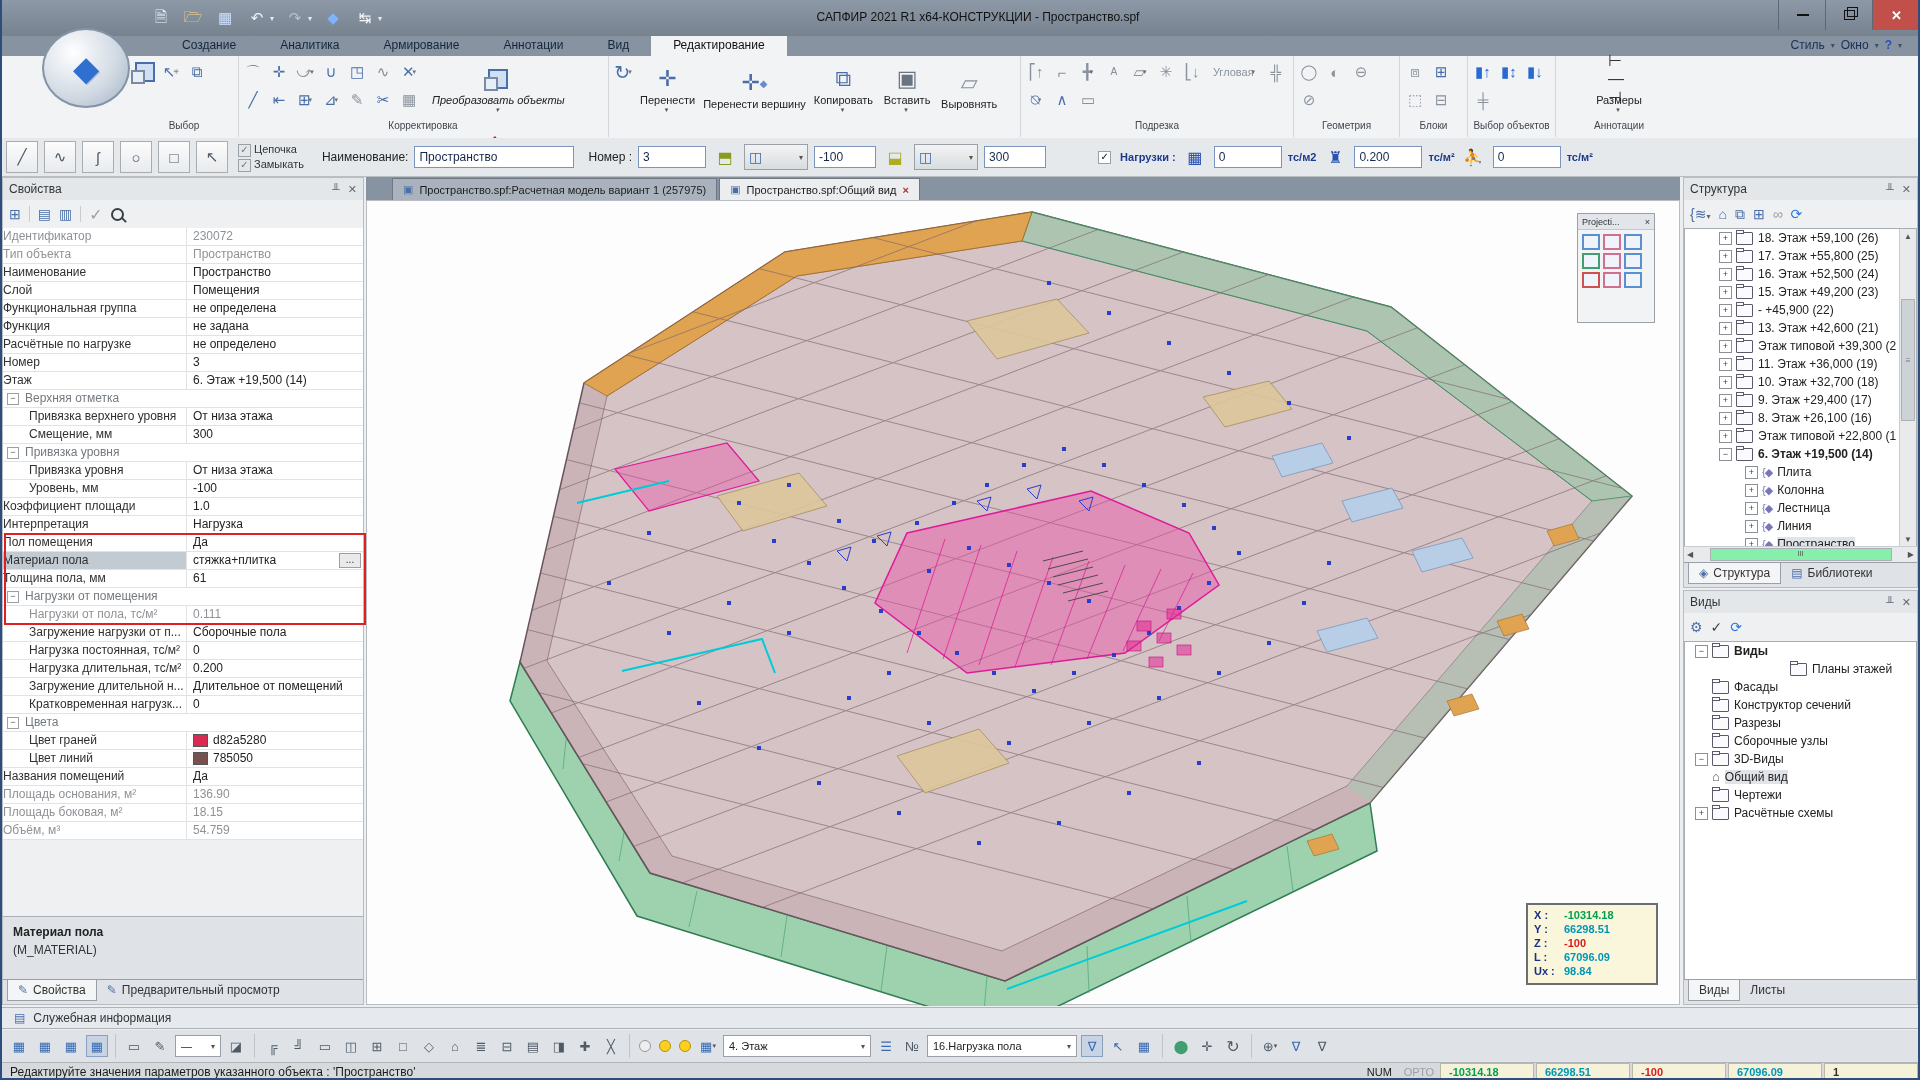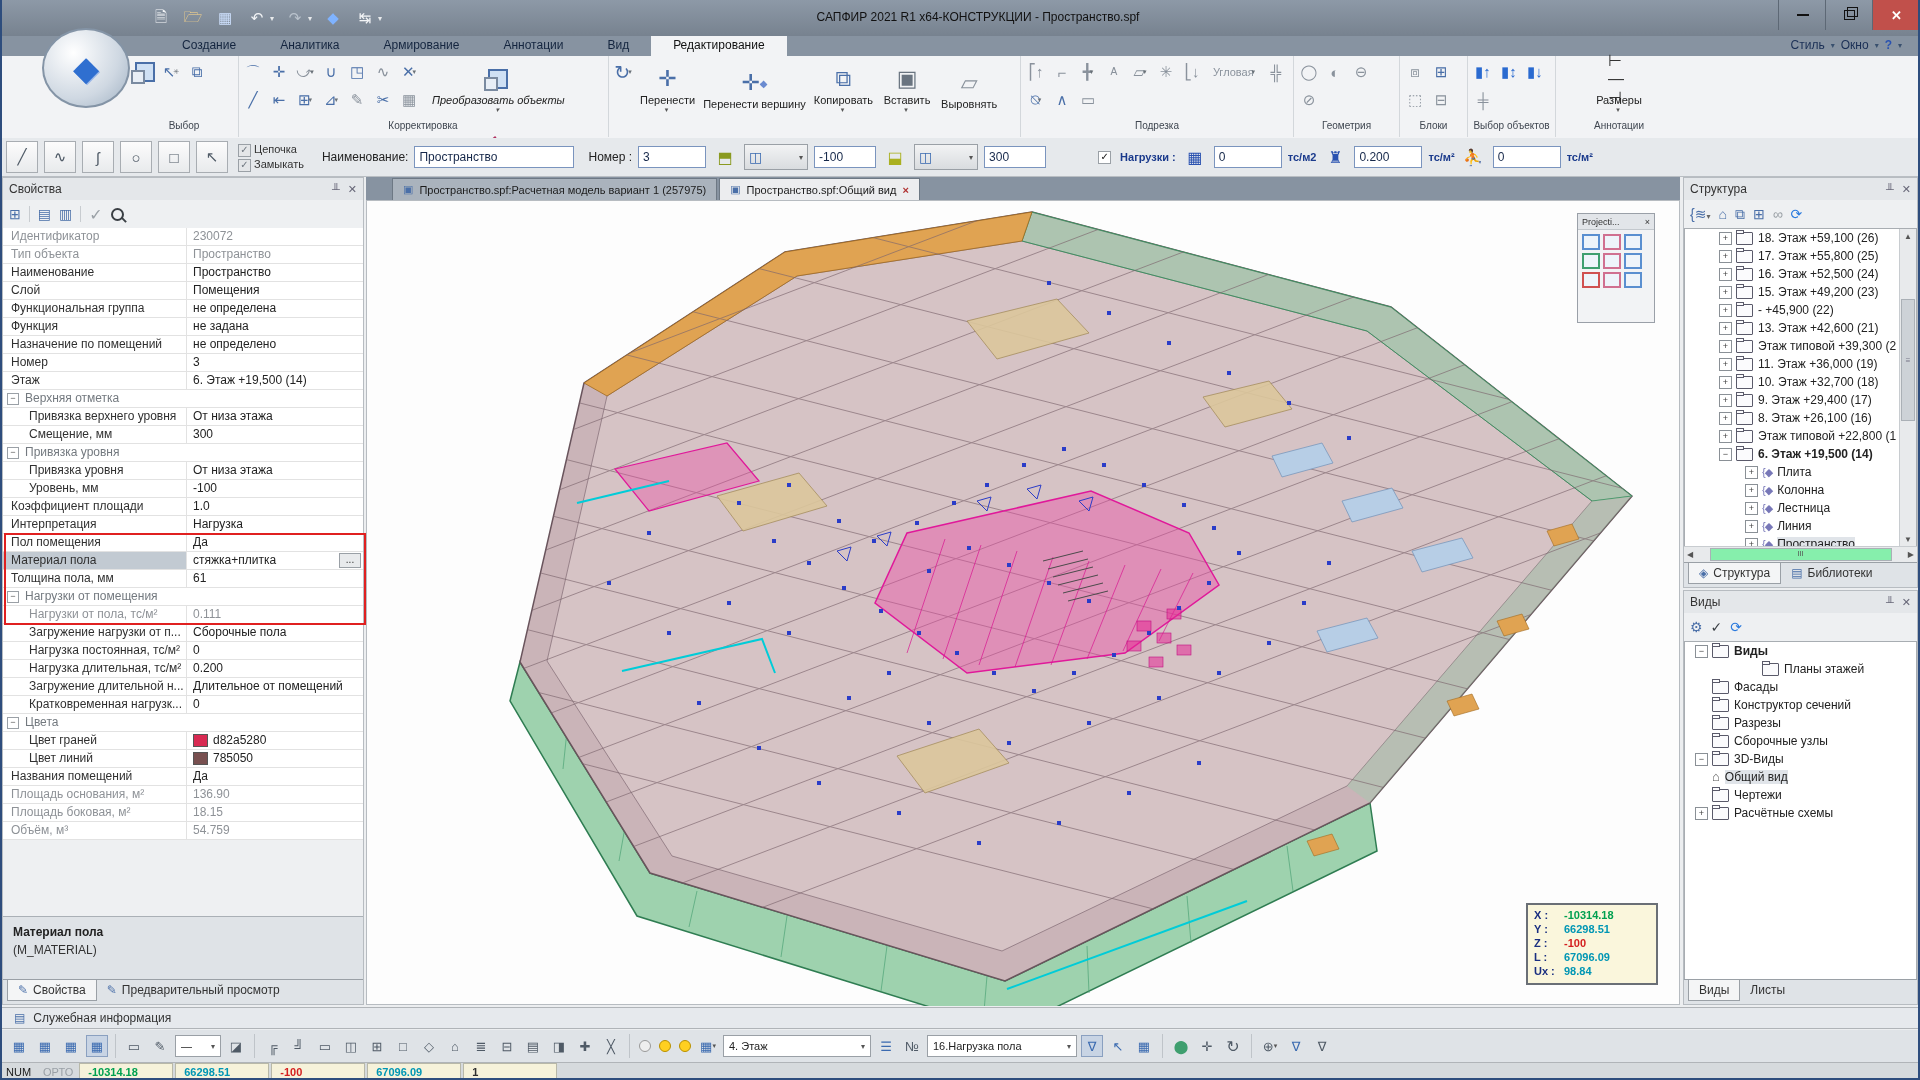--- a/index.html
+++ b/index.html
@@ -60,21 +60,21 @@
   .phead .sp{flex:1;}
   .phead .hic{color:#667;font-size:11px;margin-left:8px;}
   .ptools{height:28px;display:flex;align-items:center;gap:8px;padding:0 6px;border-bottom:1px solid #c8ccd0;}
   .ptools .g{font-size:14px;color:#4a6fa8;}
   .ptools .g.gray{color:#9aa0a6;}
   .mag{width:9px;height:9px;border:2px solid #3a3f44;border-radius:50%;position:relative;display:inline-block;}
   .mag::after{content:"";position:absolute;width:6px;height:2px;background:#3a3f44;transform:rotate(45deg);right:-5px;bottom:-2px;}
   
   #propgrid{position:absolute;left:0;top:50px;right:0;background:#fff;}
   .prow{display:flex;height:17px;line-height:17px;border-bottom:1px solid #e2e2e2;font-size:12px;background:#fff;position:relative;}
-  .prow .plabel{width:184px;padding-left:8px;box-sizing:border-box;border-right:1px solid #e2e2e2;color:#303030;white-space:nowrap;overflow:hidden;}
+  .prow .plabel{width:184px;box-sizing:border-box;border-right:1px solid #e2e2e2;color:#303030;white-space:nowrap;overflow:hidden;}
   .prow .pval{flex:1;padding-left:6px;color:#222;white-space:nowrap;overflow:hidden;display:flex;align-items:center;}
   .prow.child .plabel{padding-left:26px;}
   .prow.gray .plabel,.prow.gray .pval{color:#8e9297;}
   .prow.group{background:#fff;}
   .prow.group .plabel{width:auto;flex:1;color:#73797f;border-right:none;padding-left:22px;}
   .pexp{position:absolute;left:4px;top:3px;width:10px;height:10px;border:1px solid #9aa0a6;background:#fff;font-size:9px;line-height:9px;text-align:center;color:#555;}
   .pexp:empty{display:none;}
   .prow.sel .plabel{background:#c2cad2;}
   .pdots{width:20px;height:13px;margin:1px 2px;border:1px solid #9aa0a6;background:#e8eaec;font-size:10px;line-height:11px;text-align:center;color:#333;}
   .pdots:empty{display:none;}
@@ -455,21 +455,21 @@
 
           <span class="plabel">Функция</span>
           <span class="pval">
             <span>не задана</span>
           </span>
 
         </div>
 
         <div class="prow">
 
-          <span class="plabel">Назначение по помещений</span>
+          <span class="plabel">Расчётные по нагрузке</span>
           <span class="pval">
             <span>не определено</span>
           </span>
 
         </div>
 
         <div class="prow">
 
           <span class="plabel">Номер</span>
           <span class="pval">
@@ -1131,21 +1131,21 @@
       <span class="g" style="color:#2a7ade;">⟳</span>
     </div>
     <div class="treebox" style="top:50px;height:342px;">
 
         <div class="titem bold" style="padding-left:10px;">
           <span class="texp">−</span>
           <span class="tico folder"></span>
           <span class="tlabel">Виды</span>
         </div>
 
-        <div class="titem lvl2" style="">
+        <div class="titem lvl2" style="margin-left:28px;">
           <span class="texp"></span>
           <span class="tico folder"></span>
           <span class="tlabel">Планы этажей</span>
         </div>
 
         <div class="titem lvl2" style="padding-left:10px;">
           <span class="texp"></span>
           <span class="tico folder"></span>
           <span class="tlabel">Фасады</span>
         </div>
@@ -1258,20 +1258,21 @@
     <span class="bico" style="color:#3f9f6f;">⬤</span>
     <span class="bico">✛</span>
     <span class="bico" style="font-size:16px;">↻</span>
     <span class="vsep"></span>
     <span class="bico">⊕<span style="font-size:7px;color:#555;">▾</span></span>
     <span class="bico blue">∇</span>
     <span class="bico">∇</span>
   </div>
 
   <div id="statusbar" class="abs">
+    <span id="status-msg">Редактируйте значения параметров указанного объекта : 'Пространство'</span>
     <span class="stflag">NUM</span>
     <span class="stflag dim">ОРТО</span>
 
       <span class="stcell" style="color: rgb(0, 160, 80);">-10314.18</span>
 
       <span class="stcell" style="color: rgb(0, 150, 180);">66298.51</span>
 
       <span class="stcell" style="color: rgb(212, 32, 32);">-100</span>
 
       <span class="stcell" style="color: rgb(0, 150, 180);">67096.09</span>

